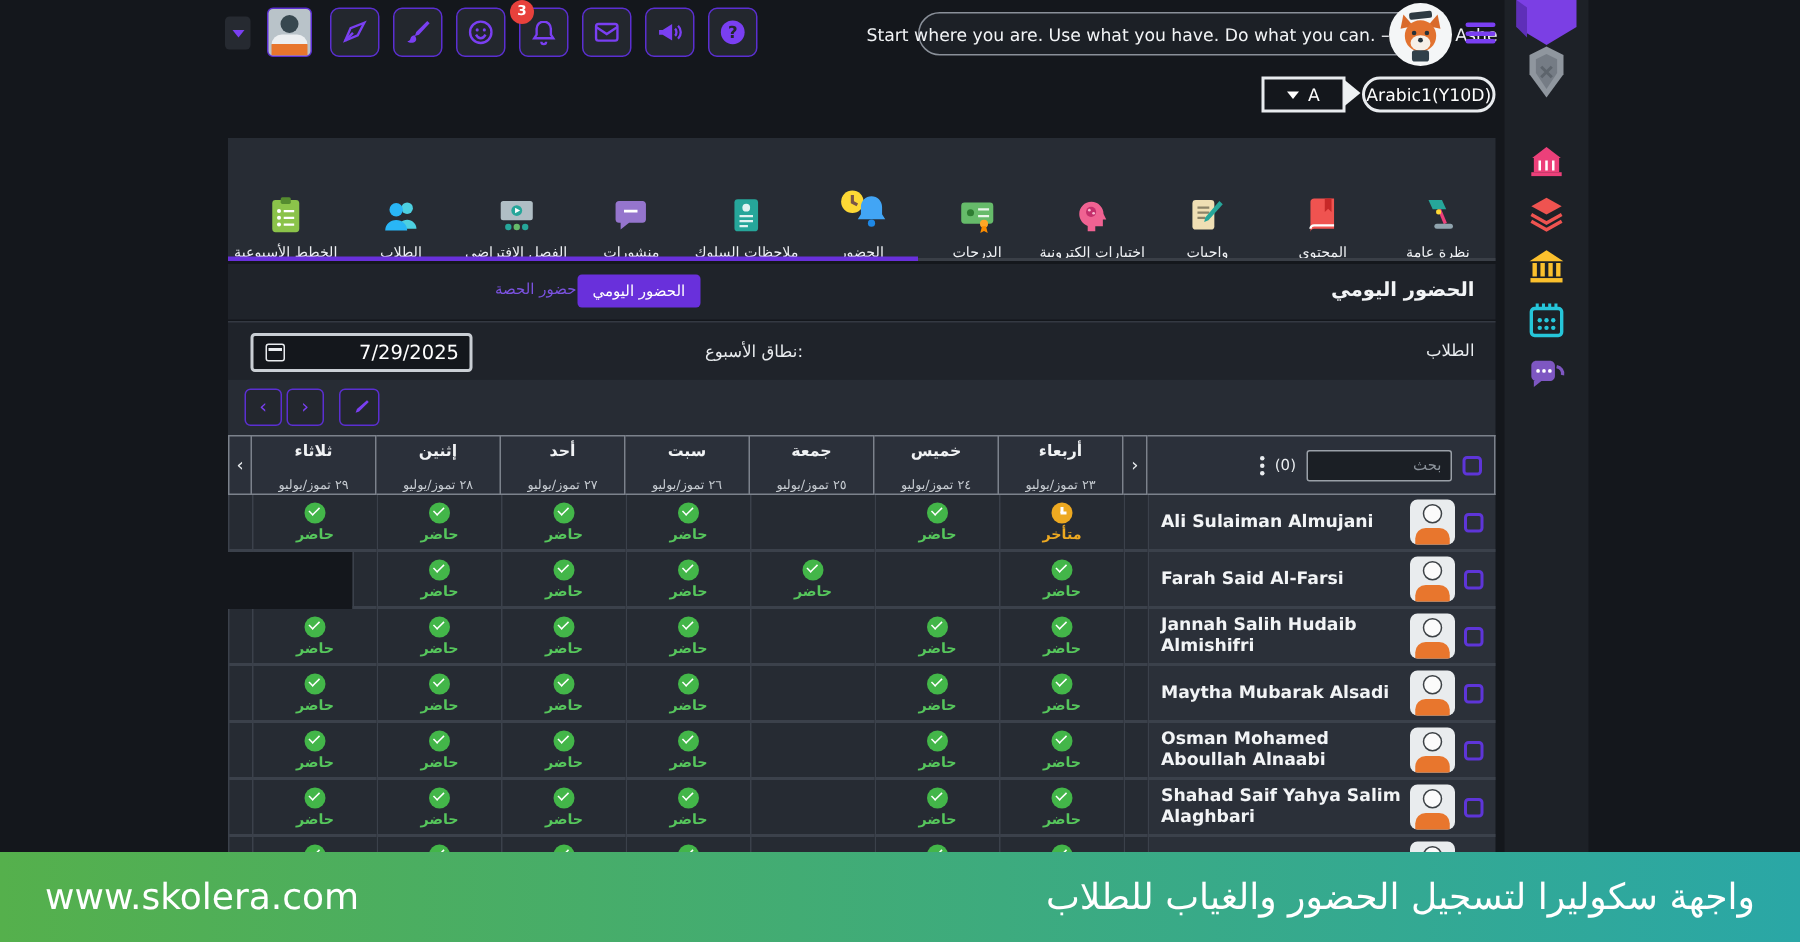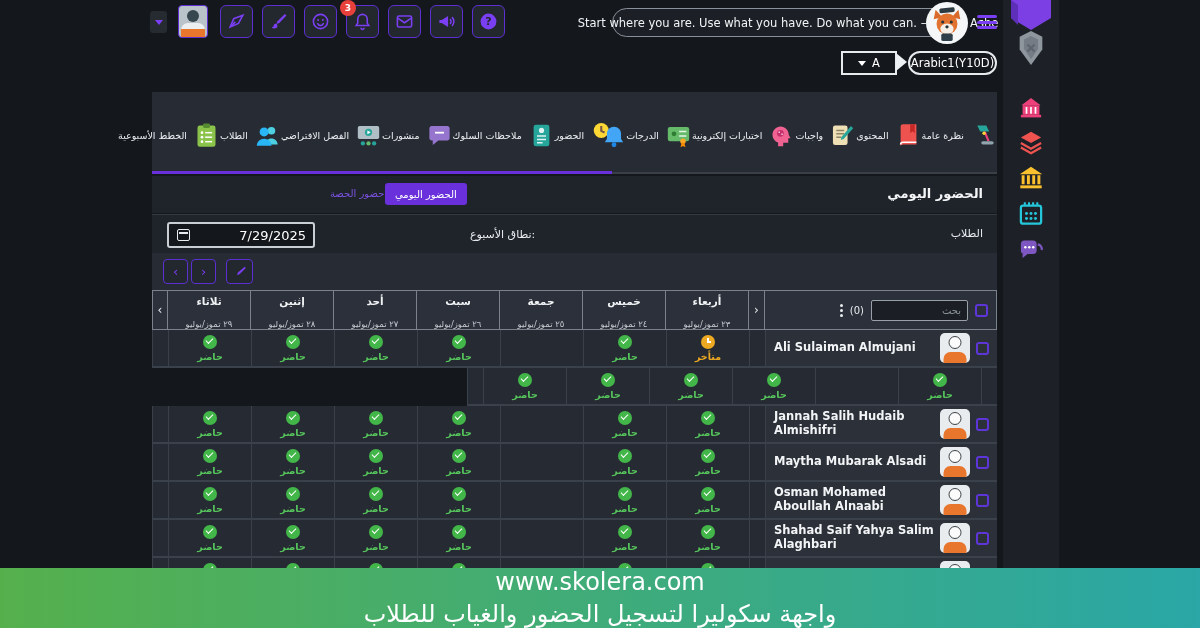--- a/index.html
+++ b/index.html
@@ -22,21 +22,21 @@
   .hamburger i { display:block; height:3px; border-radius:2px; background:#7a3ff2; }
 
   
   .lang-box { position:absolute; top:51px; height:24px; background:#14171c; border:2px solid #e8ebee; display:flex; align-items:center; justify-content:center; gap:6px; color:#fff; font-size:11.5px; }
   .lang-a { left:841px; width:56px; }
   .lang-class { left:908px; width:89px;border-radius:12px; }
   .lang-pointer { position:absolute; left:896px; top:53px; width:0; height:0; border-top:9px solid transparent; border-bottom:9px solid transparent; border-left:11px solid #eef1f3; }
 
   
   .nav-strip { position:absolute; left:152px; top:92px; width:845px; height:82px; background:#272c34; direction:rtl; display:flex; }
-  .nav-tab { flex:1 1 0; display:flex; flex-direction:row; align-items:center; justify-content:flex-start; gap:6px; cursor:pointer; padding-top:4px; }
+  .nav-tab { flex:1 1 0; display:flex; flex-direction:column; align-items:center; justify-content:flex-end; gap:6px; cursor:pointer; padding-top:4px; }
   .nav-tab svg { width:27px; height:27px; }
   .nav-tab.active svg { width:36px; height:36px; }
   .nav-tab .nv-label { font-size:9.5px; color:#eef0f3; white-space:nowrap; }
   .nav-underline { position:absolute; left:0; bottom:0; width:845px; height:2px; background:#3a3f47; }
   .nav-indicator { position:absolute; left:0; bottom:0; width:460px; height:3px; background:#6930db; z-index:2; }
 
   
   .subheader { position:absolute; left:152px; top:176px; width:845px; height:37px; background:#1f232a; }
   .att-title { position:absolute; right:14px; top:10px; color:#f2f4f6; font-size:13px; font-weight:bold; }
   .daily-btn { position:absolute; left:233px; top:7px; height:22px; padding:0 10px; background:#6930db; border-radius:3px; color:#fff; font-size:10px; display:flex; align-items:center; cursor:pointer; }
@@ -393,20 +393,25 @@
           <span class="ic present"></span>
           <span class="st-label lbl-present">حاضر</span>
         </div>
         <div class="bd-cell bd-day">
           <span class="ic present"></span>
           <span class="st-label lbl-present">حاضر</span>
         </div>
         <div class="bd-cell bd-chev"></div>
       </div>
       <div class="t-row">
+        <div class="bd-cell bd-name">
+          <span class="cb"></span>
+          <span class="s-avatar"></span>
+          <span class="s-name">Farah Said Al-Farsi</span>
+        </div>
         <div class="bd-cell bd-chev"></div>
         <div class="bd-cell bd-day">
           <span class="ic present"></span>
           <span class="st-label lbl-present">حاضر</span>
         </div>
         <div class="bd-cell bd-day"></div>
         <div class="bd-cell bd-day">
           <span class="ic present"></span>
           <span class="st-label lbl-present">حاضر</span>
         </div>
@@ -652,18 +657,18 @@
           <g fill="#fff">
             <circle cx="7" cy="10" r="1.1"></circle>
             <circle cx="10.5" cy="10" r="1.1"></circle>
             <circle cx="14" cy="10" r="1.1"></circle>
           </g>
           <path d="M18 7.5c2.5.5 4 2.5 3.5 5" stroke="#7e57c2" stroke-width="2" fill="none"></path>
         </svg>
     </div>
   </div>
 
-  <div class="footer" style="background: linear-gradient(90deg, rgb(85, 176, 76), rgb(42, 167, 166)); flex-direction: column;">
+  <div class="footer" style="background: linear-gradient(90deg, rgb(85, 176, 76), rgb(42, 167, 166));">
     <span class="footer-url">www.skolera.com</span>
     <span class="footer-caption">واجهة سكوليرا لتسجيل الحضور والغياب للطلاب</span>
   </div>
 
 </div>
 
 </body></html>

